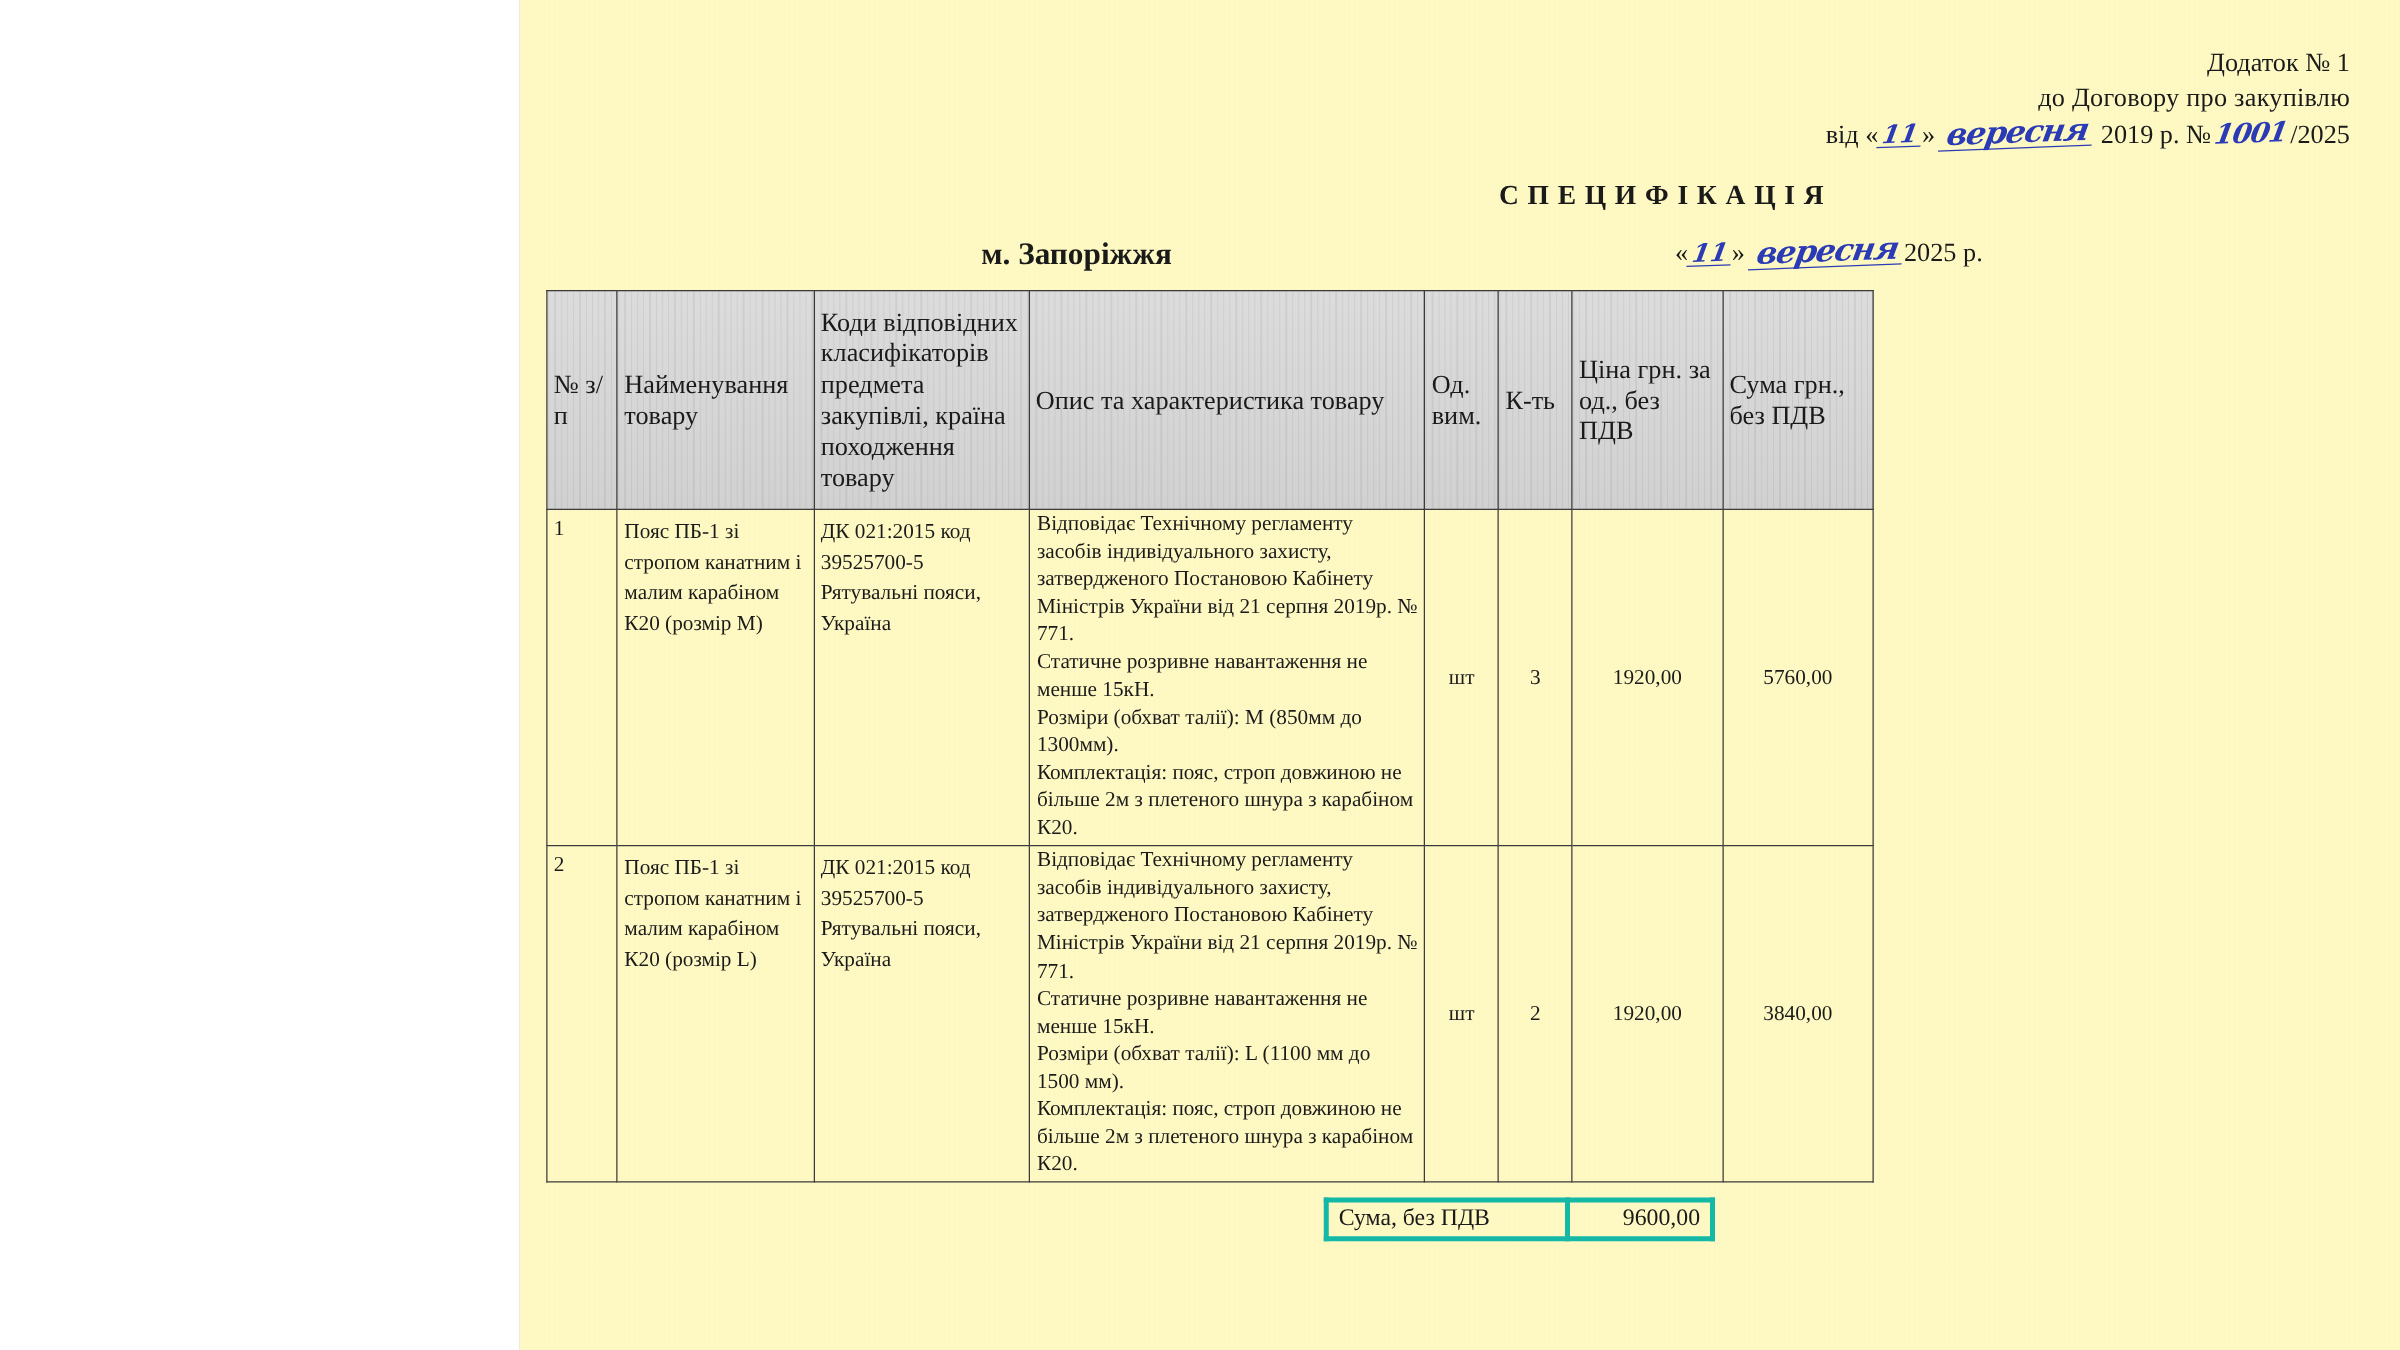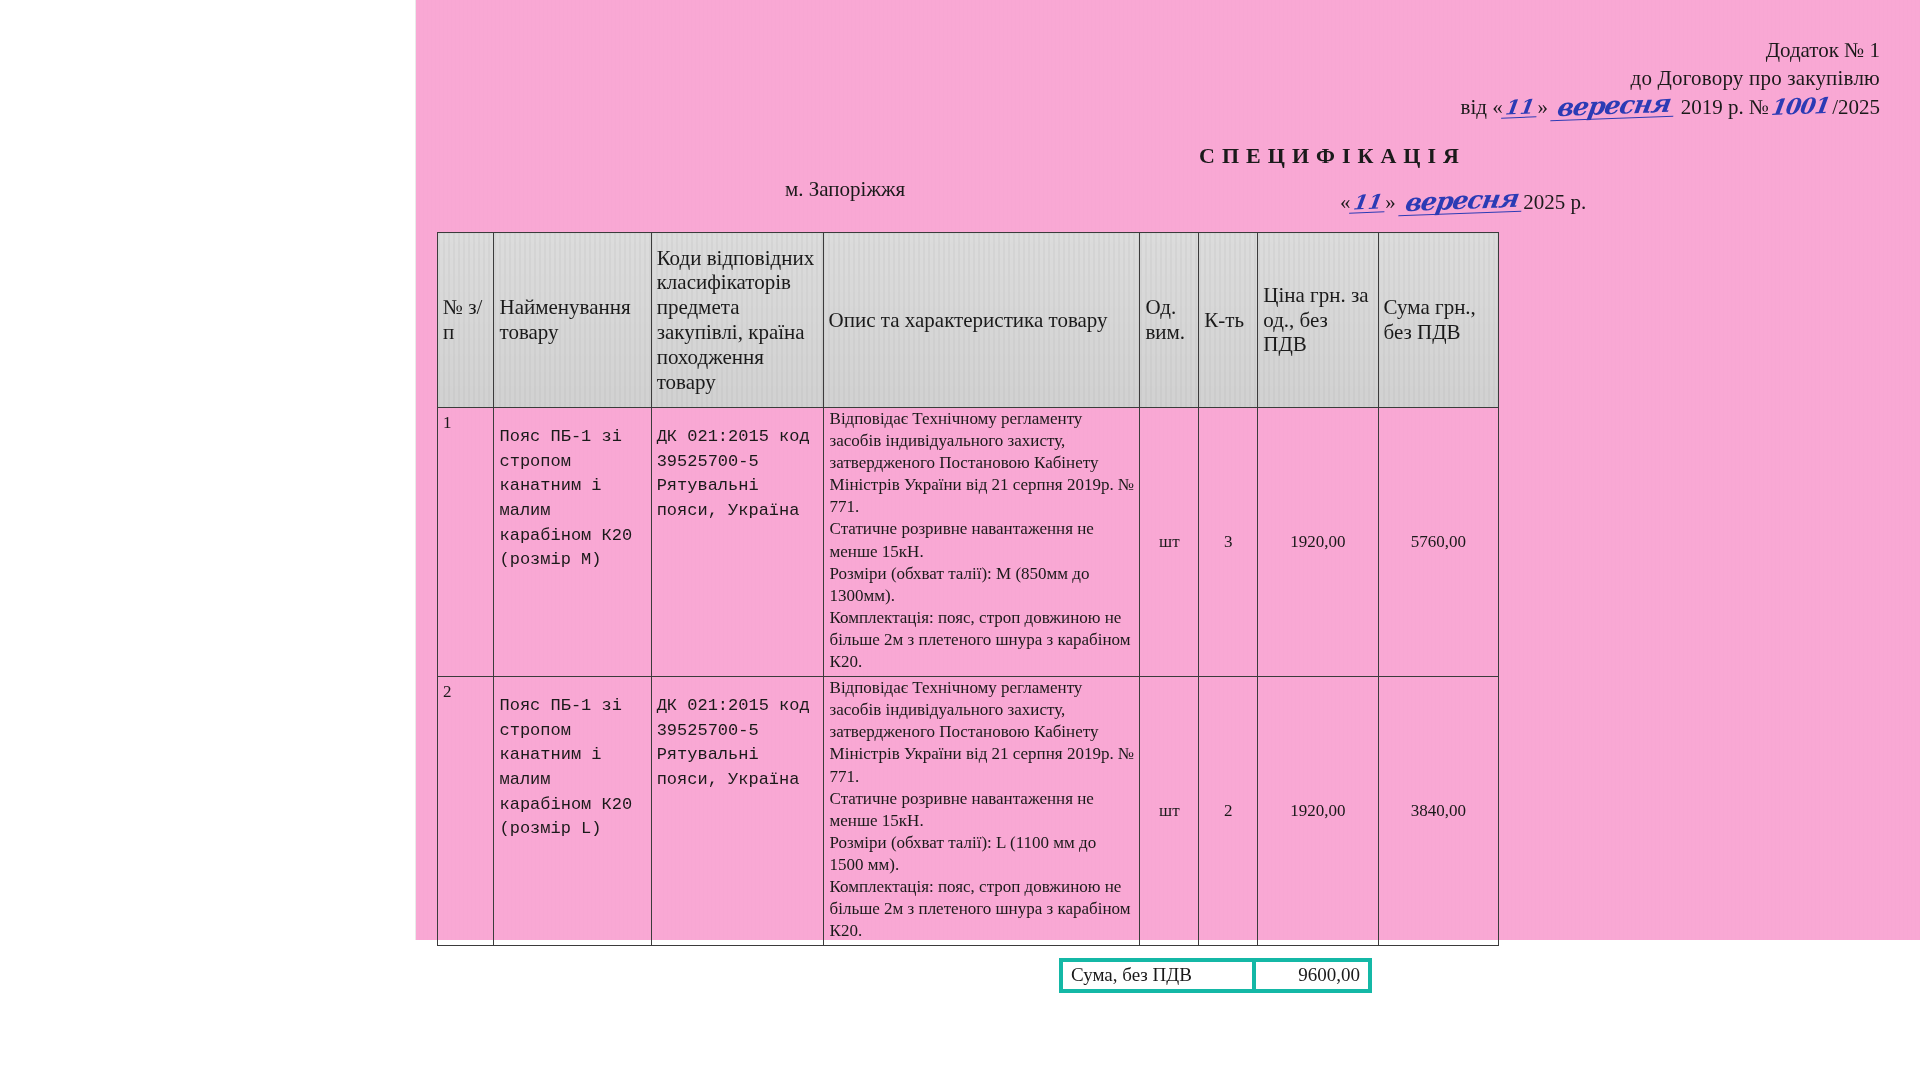--- a/index.html
+++ b/index.html
@@ -8,22 +8,22 @@
     width:1920px;height:1080px;
     background:#ffffff;
     font-family:"Liberation Serif","DejaVu Serif",serif;
     color:#1a1a1a;
     overflow:hidden;
     position:relative;
   }
   
   #page{
     position:absolute;
-    left:415px; top:0; width:1505px; height:940px;
-    background:#f9a8d4;
+    left:415px; top:0; width:1505px; height:1080px;
+    background:#fef9c3;
     box-shadow:inset 1px 0 0 #ececec;
   }
   .scan-grain{
     position:absolute;inset:0;pointer-events:none;
     background:
       repeating-linear-gradient(90deg,rgba(0,0,0,0.012) 0 1px,rgba(0,0,0,0) 1px 4px);
     opacity:.55;
   }
 
   
@@ -51,22 +51,23 @@
   .hand.num{font-size:22px;letter-spacing:-1px;border-bottom:none;}
 
   
   .title{
     position:absolute; left:0; right:0; top:143px;
     text-align:center;
     font-size:22px; letter-spacing:7px; font-weight:700;
     padding-left:330px;
   }
   .city{
-    position:absolute; left:370px; top:177px;
-    font-size:21px;
+    position:absolute; left:370px; top:190px;
+    font-size:25px;
+    font-weight:bold;
   }
   .dateline{
     position:absolute; left:925px; top:188px;
     font-size:21px; white-space:nowrap;
   }
 
   
   .tbl{
     position:absolute; left:22px; top:232px;
     width:1062px;
@@ -94,21 +95,21 @@
   .c-name{width:128px;}
   .c-code{width:140px;}
   .c-desc{width:258px;}
   .c-unit{width:48px;}
   .c-qty{width:48px;}
   .c-price{width:98px;}
   .c-sum{width:98px;}
 
   .tbl tbody td{font-size:17px;}
   td.idx{text-align:left;vertical-align:top;font-size:16px;padding-top:5px;}
-  td.name,td.code{vertical-align:top;line-height:1.45;padding-top:17px;font-family:Liberation Mono, monospace;}
+  td.name,td.code{vertical-align:top;line-height:1.45;padding-top:5px;}
   td.desc{
     vertical-align:top;font-size:13.2px;line-height:1.3;
     padding-top:0;padding-left:6px;
   }
   td.ctr{text-align:center;}
   td.money{text-align:center;}
 
   
   .totals{
     position:absolute; left:644px; top:None;

